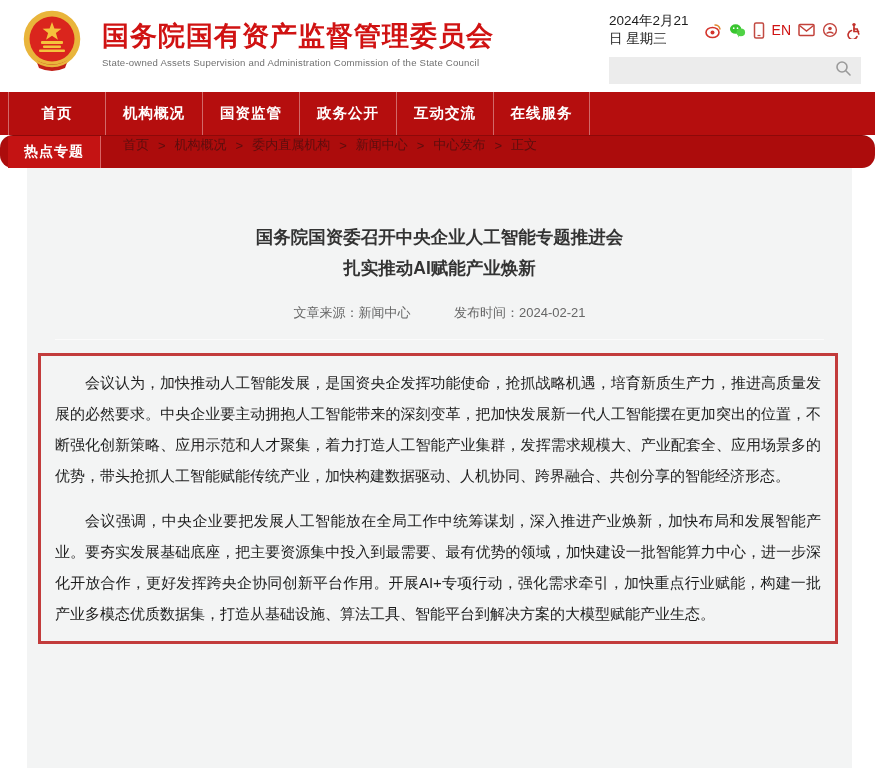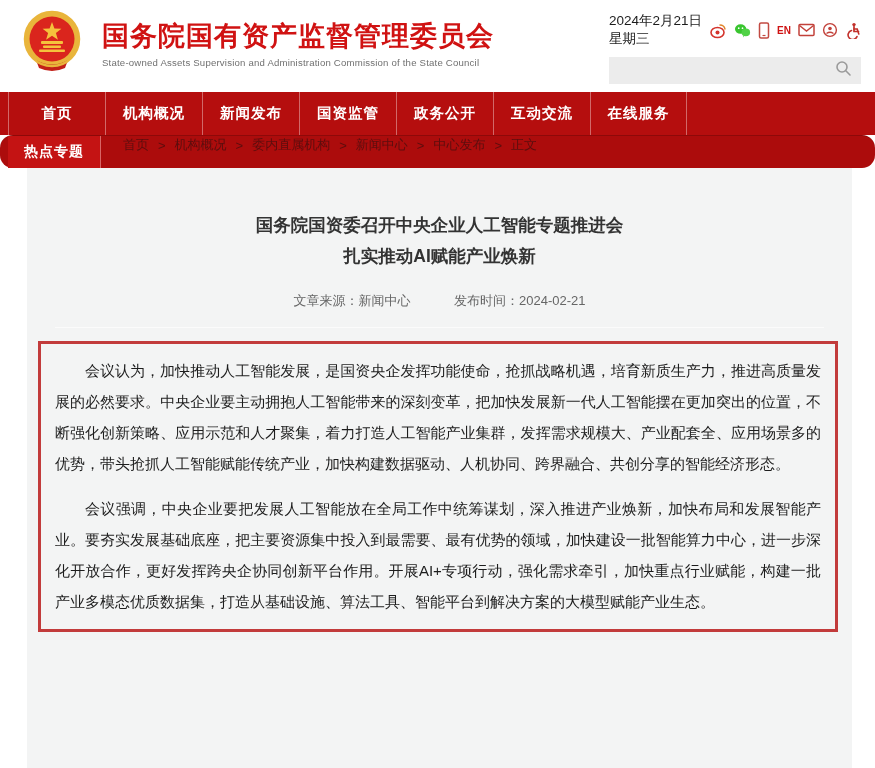--- a/index.html
+++ b/index.html
@@ -14,41 +14,41 @@
   .header { height:92px; background:#fff; display:flex; align-items:flex-start; padding:10px 14px 0 22px; }
   .brand { display:flex; align-items:center; gap:20px; cursor:pointer; }
   .emblem { width:60px; height:62px; flex:0 0 auto; }
   .brand-text { display:flex; flex-direction:column; }
   .brand-zh { color:#d01212; font-size:27px; font-weight:bold; letter-spacing:1px; line-height:34px; }
   .brand-en { color:#707070; font-size:9.6px; margin-top:4px; letter-spacing:.2px; }
 
   .header-right { margin-left:auto; width:252px; display:flex; flex-direction:column; }
   .date-row { display:flex; align-items:center; gap:7px; font-size:13.5px; color:#1c1c1c; margin-top:2px; justify-content:center; }
   .date-row .ic { width:17px; height:17px; display:inline-flex; align-items:center; justify-content:center; cursor:pointer; }
-  .lang { color:#cf1212; font-weight:bold; font-size:10px; cursor:pointer; }
+  .lang { color:#cf1212; font-weight:normal; font-size:14px; cursor:pointer; }
   .search-box { margin-top:9px; background:#ececec; height:27px; display:flex; align-items:center; justify-content:flex-end; padding-right:9px; }
   .search-input { flex:1; border:none; background:transparent; outline:none; height:100%; font-size:13px; padding-left:8px; color:#333; }
 
   
   .nav { background:#b50e0e; height:43px; display:flex; align-items:stretch; padding-left:8px; }
   .nav-item { width:97px; display:flex; align-items:center; justify-content:center;
     color:#fff; font-size:14.5px; font-weight:bold; letter-spacing:1px;
     border-left:1px solid rgba(255,255,255,.38); cursor:pointer; }
   .nav-item:last-child { border-right:1px solid rgba(255,255,255,.38); }
 
   .subnav { background:#ac0c0c; height:33px; display:flex; align-items:flex-start; padding-left:8px; border-top:1px solid rgba(0,0,0,.18);border-radius:13px; }
   .hot-item { background:#c41313; width:93px; height:100%; color:#fff; font-weight:bold; font-size:14px;
     display:flex; align-items:center; justify-content:center; letter-spacing:1px;
     border-right:1px solid rgba(255,255,255,.35); cursor:pointer; }
   .breadcrumb { margin-left:22px; color:#5c0e0e; font-size:13px; display:flex; align-items:center; gap:9px; }
   .crumb { cursor:pointer; }
   .crumb-sep { color:#5c0e0e; }
 
   
-  .content { position:absolute; left:27px; right:23px; top:168px; bottom:0; background:#f3f4f4; padding:0 28px; overflow:hidden; }
+  .content { position:absolute; left:27px; right:23px; top:168px; bottom:0; background:#f3f4f4; padding:12px 28px; overflow:hidden; }
   .article-title { text-align:center; margin-top:42px; font-size:17.5px; font-weight:bold; color:#333; line-height:31px; }
   .meta { text-align:center; margin-top:20px; font-size:13px; color:#666; }
   .meta .seg { margin:0 20px; }
   .divider { height:1px; background:#c7c7c7; margin:17px 0 0 0; border-top:1px solid #fbfbfb; }
 
   .para { font-size:15px; line-height:31px; color:#1d1d1d; text-indent:2em; margin:0; text-align:justify; }
   .p1 { margin-top:23px; }
   .redbox { border:3px solid #c23b3b; margin:13px -14px 0 -17px; padding:3px 14px 12px 14px; }
   .redbox .para { margin-top:14px; }
   .redbox .para:first-child { margin-top:8px; }
@@ -132,21 +132,20 @@
           <line x1="10.8" y1="10.8" x2="15" y2="15" stroke="#9a9a9a" stroke-width="1.6" stroke-linecap="round"></line>
         </svg>
       </span>
     </div>
   </div>
 </div>
 
 <div class="nav">
   <div class="nav-item">首页</div>
   <div class="nav-item">机构概况</div>
-  <div class="nav-item">新闻发布</div>
   <div class="nav-item">国资监管</div>
   <div class="nav-item">政务公开</div>
   <div class="nav-item">互动交流</div>
   <div class="nav-item">在线服务</div>
 </div>
 
 <div class="subnav">
   <div class="hot-item">热点专题</div>
   <div class="breadcrumb">
     <span class="crumb">首页</span>

